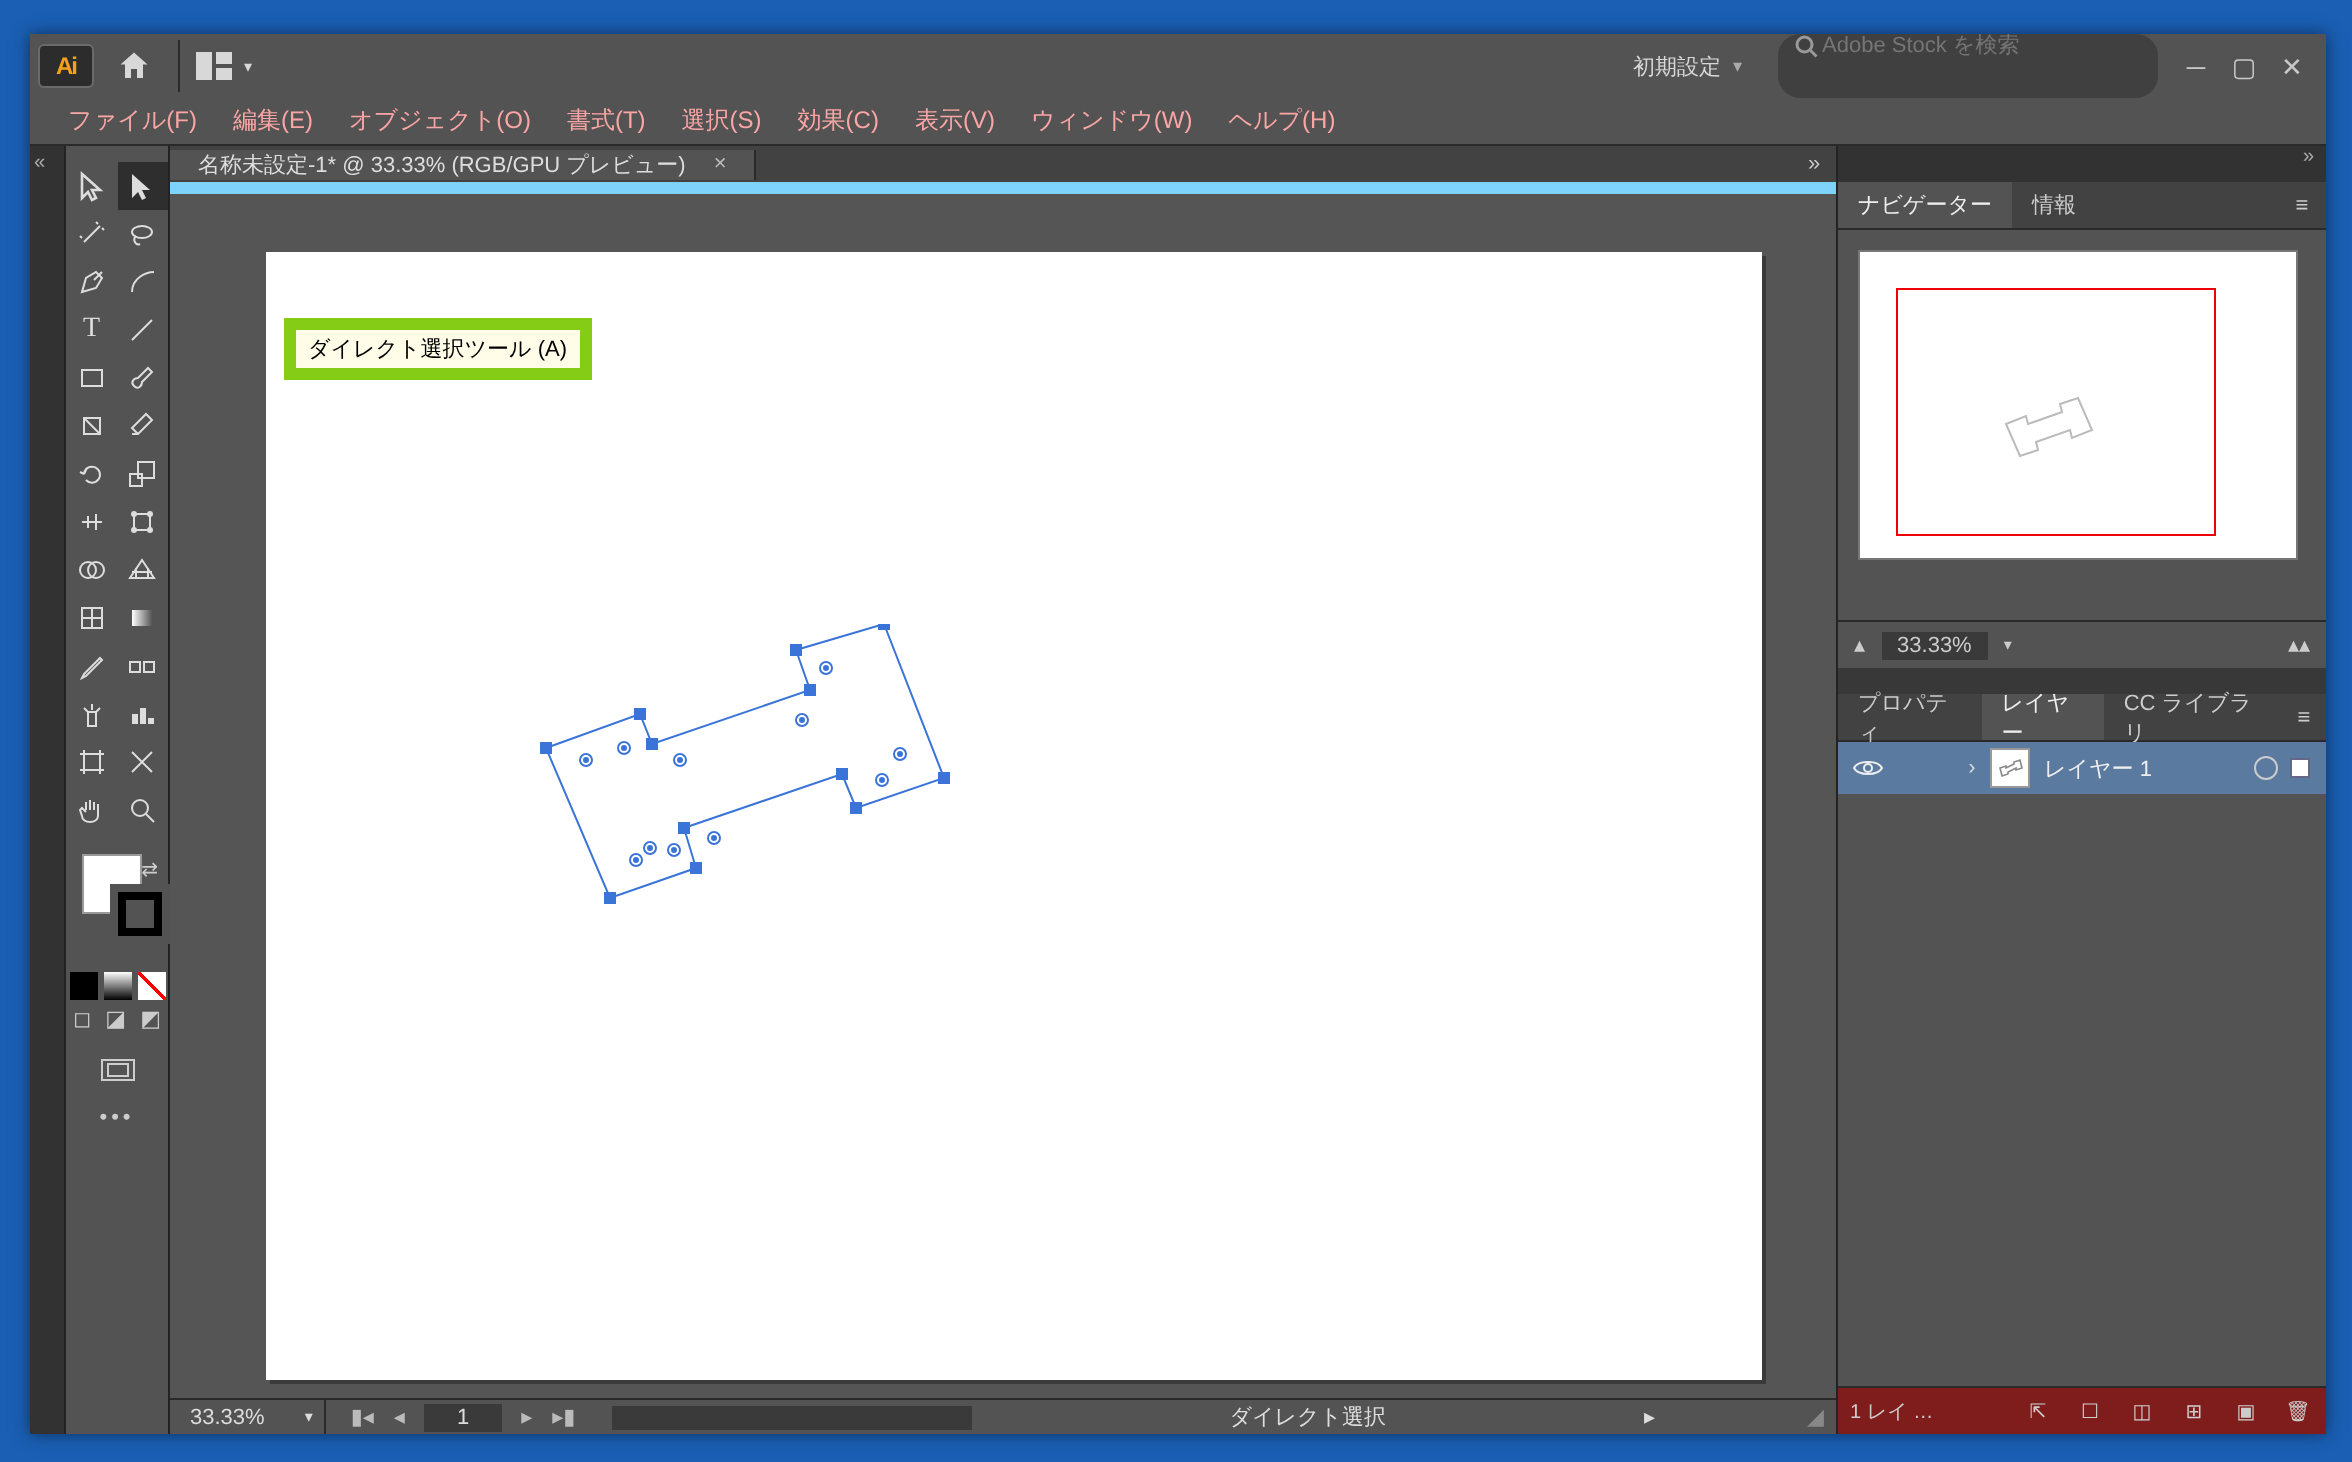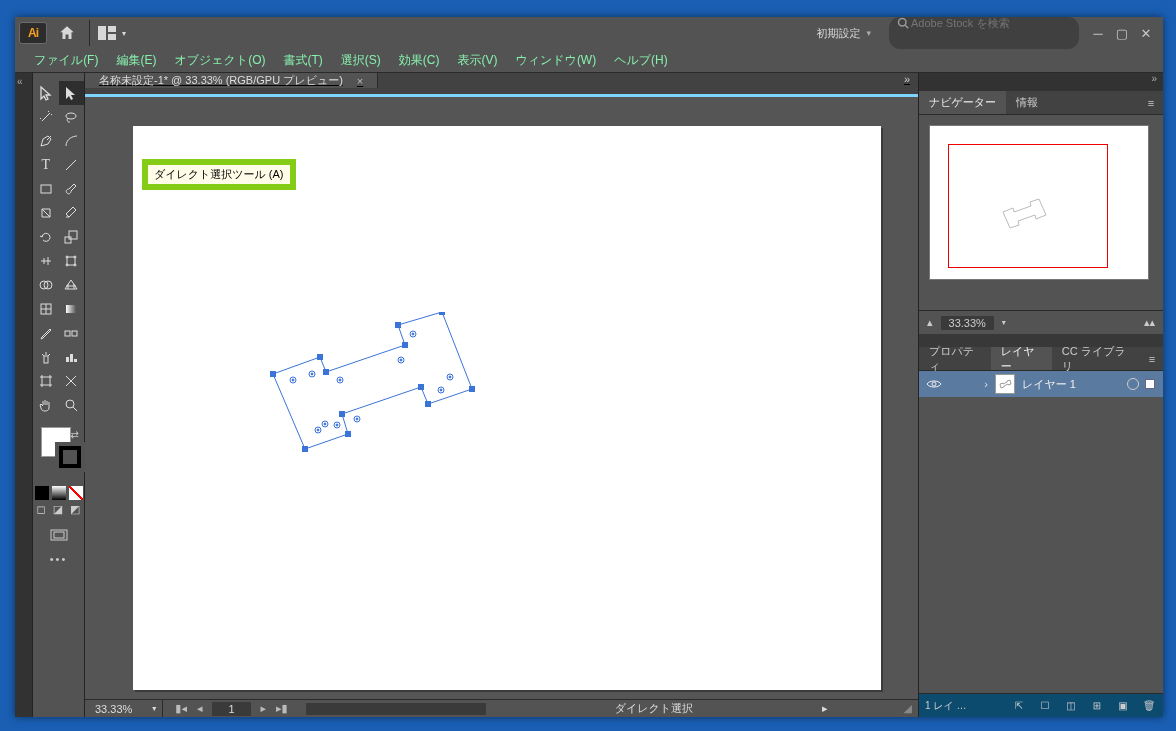--- a/index.html
+++ b/index.html
@@ -16,21 +16,21 @@
 .workspace { color:#d8d8d8; padding: 0 10px; height:22px;display:flex;align-items:center;cursor:pointer;justify-content:center; }
 .workspace .chev{margin-left:6px;font-size:9px;color:#aaa;}
 .stock-search { width: 190px; height:32px; background:#404040; border-radius:11px; display:flex; align-items:flex-start; padding:0 8px; margin:0 8px;}
 .stock-search .mag{width:14px;color:#999;}
 .stock-search input { flex:1; background:transparent; border:0; color:#ddd; font-size:11px; outline:none;}
 .winbtns { display:flex; gap: 10px; margin-left:4px; margin-right:6px;}
 .winbtn { width: 14px; height:14px; color:#c8c8c8; cursor:pointer; display:flex;align-items:center;justify-content:center;font-size:13px;}
 
 
 .menubar { height: 24px; background: #535353; display:flex; align-items:center; padding: 0 10px; gap:0; border-bottom:1px solid #2a2a2a; }
-.menuitem { color: #86efac; padding: 0 9px; height:24px; display:flex;align-items:center;cursor:pointer; font-size:12px;}
+.menuitem { color: #fca5a5; padding: 0 9px; height:24px; display:flex;align-items:center;cursor:pointer; font-size:12px;}
 
 
 .main { flex:1; display:flex; min-height:0;}
 .leftstrip { width:18px; background:#323232; border-right:1px solid #232323; position:relative;}
 .leftstrip .exp{position:absolute;top:3px;left:2px;color:#aaa;font-size:10px;}
 
 .toolbar { width: 52px; background:#535353; display:flex;flex-direction:column; border-right:1px solid #232323; padding-top: 8px;}
 .tool-row { display:flex; height:24px;}
 .tool { flex:1; display:flex;align-items:center;justify-content:center; color:#d8d8d8; cursor:pointer;}
 .tool.active { background:#2e2e2e; }
@@ -45,21 +45,21 @@
 .cb{flex:1;display:flex;align-items:center;justify-content:center;}
 .cb1{width:14px;height:14px;background:#000;}
 .cb2{width:14px;height:14px;background:linear-gradient(#fff,#000);}
 .cb3{width:14px;height:14px;background:#fff;position:relative;}
 .cb3::after{content:"";position:absolute;inset:0;background:linear-gradient(45deg,transparent 45%,red 45%,red 55%,transparent 55%);}
 .ext-row{display:flex;height:20px;justify-content:space-around;color:#ccc;}
 .screens{display:flex;justify-content:center;margin-top:6px;color:#ccc;}
 .dots{display:flex;justify-content:center;margin-top:10px;color:#ccc;letter-spacing:2px;}
 
 .centerwrap{ flex:1; display:flex; flex-direction:column; background:#535353; min-width:0;}
-.tabbar { height: 24px; background:#424242; display:flex; align-items:flex-start; border-bottom:3px solid #7dd3fc;text-decoration:underline;}
+.tabbar { height: 24px; background:#424242; display:flex; align-items:center; border-bottom:6px solid #7dd3fc;}
 .doctab { background:#535353; color:#ddd; padding: 0 10px 0 14px; display:flex;align-items:center; font-size:11px; gap:10px; border-right:1px solid #2a2a2a;}
 .doctab .x{color:#bbb;cursor:pointer; padding:0 4px;}
 .tabright{flex:1;}
 .tabmenu{width:22px;display:flex;align-items:center;justify-content:center;color:#ccc;}
 
 .canvas-area{ flex:1; background:#555; position:relative; overflow:hidden;}
 .artboard{ position:absolute; left:48px; top:29px; width:748px; height:564px; background:#fff; box-shadow:2px 2px 0 #3a3a3a;}
 .shape{ position:absolute; left:180px; top:215px;}
 .tooltip{position:absolute;left:57px;top:62px;background:#fffde8;border:6px solid #84cc16;padding:2px 6px;color:#000;font-size:11px;white-space:nowrap;z-index:10;}
 
@@ -90,21 +90,21 @@
 .layer-row{height:26px;display:flex;align-items:center;background:#5b7aa0;color:#eee;font-size:11px;}
 .lay-vis{width:30px;display:flex;justify-content:center;}
 .lay-lock{width:28px;}
 .lay-exp{width:18px;text-align:center;color:#ddd;}
 .lay-ic{width:20px;height:20px;background:#fff;border:1px solid #999;margin-right:7px;display:flex;align-items:center;justify-content:center;}
 .lay-ic svg{width:14px;height:14px;}
 .lay-name{flex:1;}
 .lay-ring{width:12px;height:12px;border:1.5px solid #ccc;border-radius:50%;margin-right:6px;}
 .lay-sq{width:10px;height:10px;background:#fff;border:1px solid #668;margin-right:8px;}
 .layer-fill{flex:1;background:#535353;}
-.layer-ftr{height:24px;display:flex;align-items:center;background:#0c4a6e;border-top:1px solid #2a2a2a;color:#ccc;font-size:10px;padding:0 6px;gap:10px;}
+.layer-ftr{height:24px;display:flex;align-items:center;background:#7f1d1d;border-top:1px solid #2a2a2a;color:#ccc;font-size:10px;padding:0 6px;gap:10px;}
 .layer-ftr .sp{flex:1;}
 .ftr-ic{width:16px;display:flex;justify-content:center;cursor:pointer;}
 </style>
 </head>
 <body>
 
 <div class="app">
 
   <div class="titlebar">
     <div class="logo">Ai</div>

